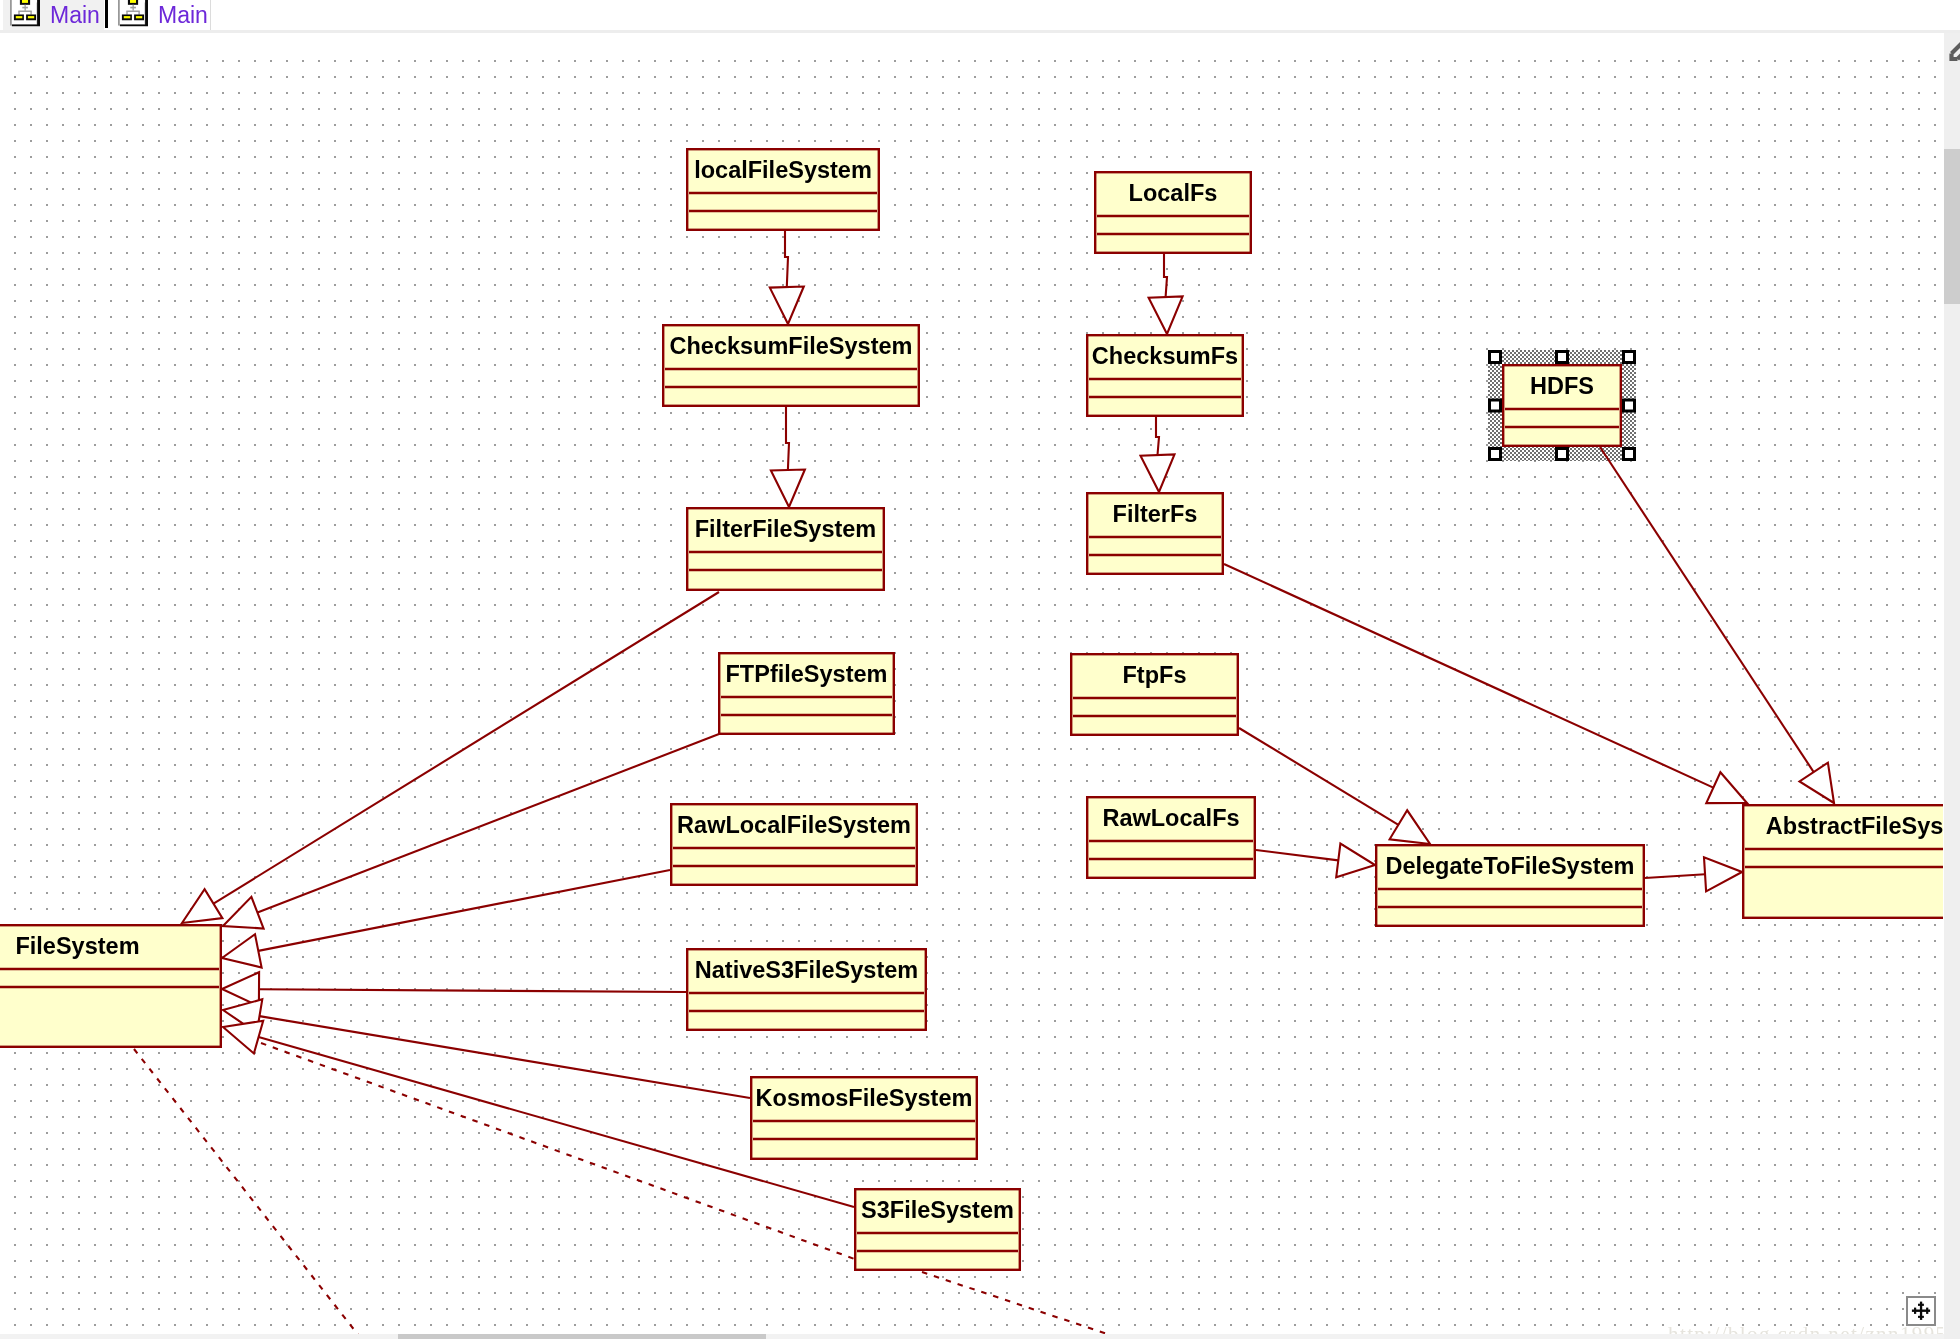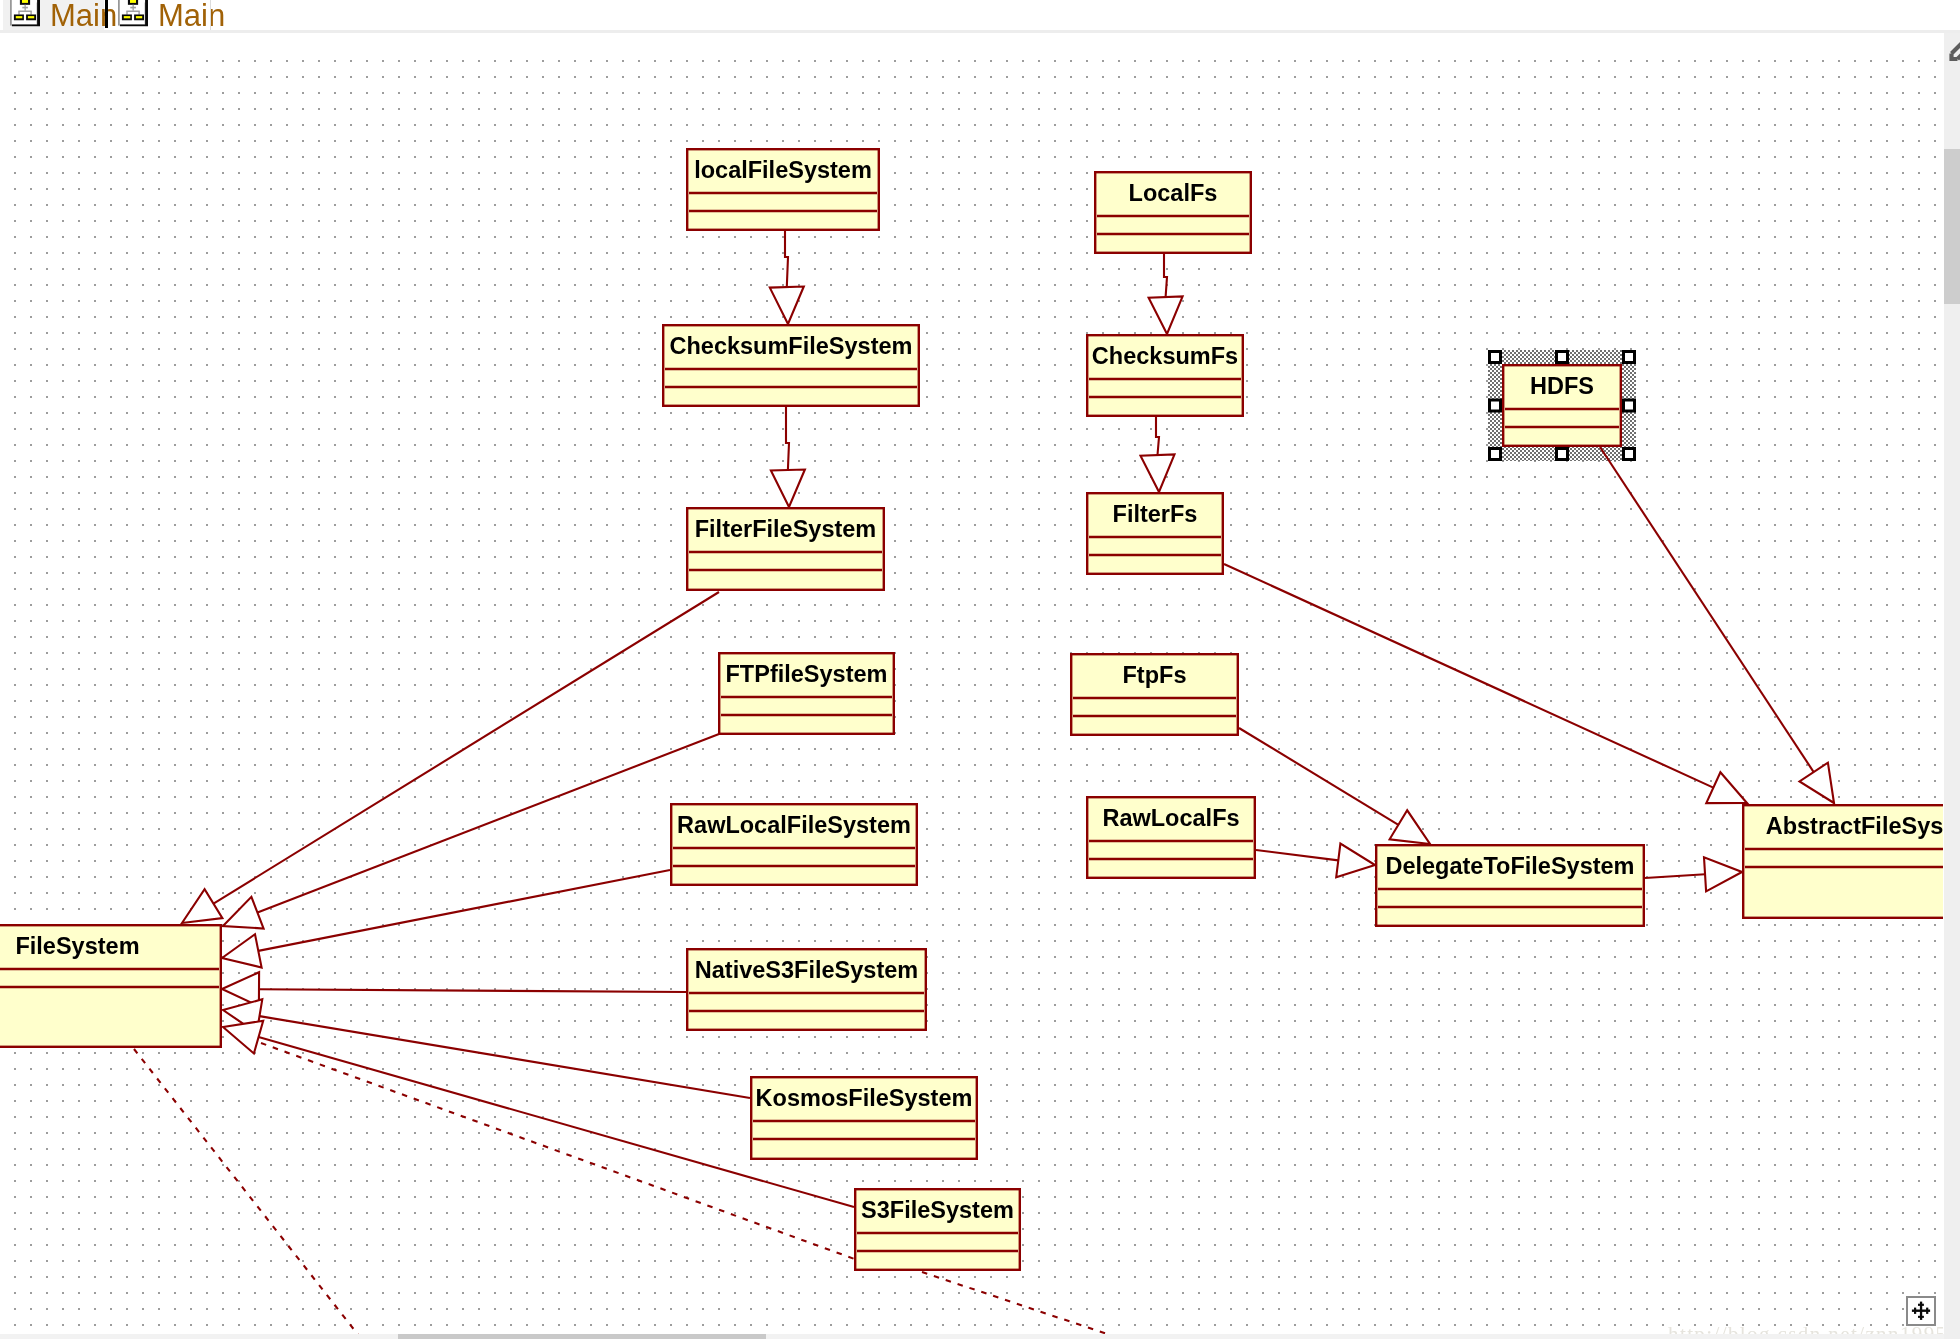--- a/index.html
+++ b/index.html
@@ -4,21 +4,21 @@
 <title>UML Class Diagram Editor</title>
 <style>
 html,body{margin:0;padding:0;background:#fff}
 body{width:1960px;height:1339px;overflow:hidden;font-family:"Liberation Sans",sans-serif}
 #app{position:relative;width:1960px;height:1339px;overflow:hidden;background:#fff}
 .tabbar{position:absolute;left:0;top:0;width:1960px;height:30px;background:#fff}
 .tabstrip{position:absolute;left:0;top:0;height:30px}
 .tab{position:absolute;top:0;height:30px}
 .tab.sel{background:#f1f1f1}
 .tab .tab-icon{position:absolute;left:7px;top:0px;width:31px;height:27px;display:block}
-.tab .tab-label{position:absolute;left:47px;top:0;font-size:31px;color:#a16207;white-space:nowrap;line-height:31px}
+.tab .tab-label{position:absolute;left:47px;top:0;font-size:23px;color:#6d28d9;white-space:nowrap;line-height:31px}
 .tabsep{position:absolute;top:0;width:3px;background:#000;height:28px}
 .tab-edge{position:absolute;top:0;width:1px;background:#dcdcdc;height:30px}
 .tabbar-bottom{position:absolute;left:0;top:30px;width:1960px;height:3px;background:#ededed}
 .canvas-wrap{position:absolute;left:0;top:51px;width:1943px;height:1301px;overflow:hidden;background:#fff}
 .grid{position:absolute;left:0;top:0;width:1943px;height:1301px;
  background-image:radial-gradient(circle at 1px 1px,#9d9d9d 1.0px,transparent 1.15px);
  background-size:16px 16px;background-position:30px 9px}
 .diagram{position:absolute;left:0;top:-33px}
 .cls-rect{fill:#ffffcc;stroke:#8b0000;stroke-width:2.4}
 .cls-div{stroke:#8b0000;stroke-width:2.4}

